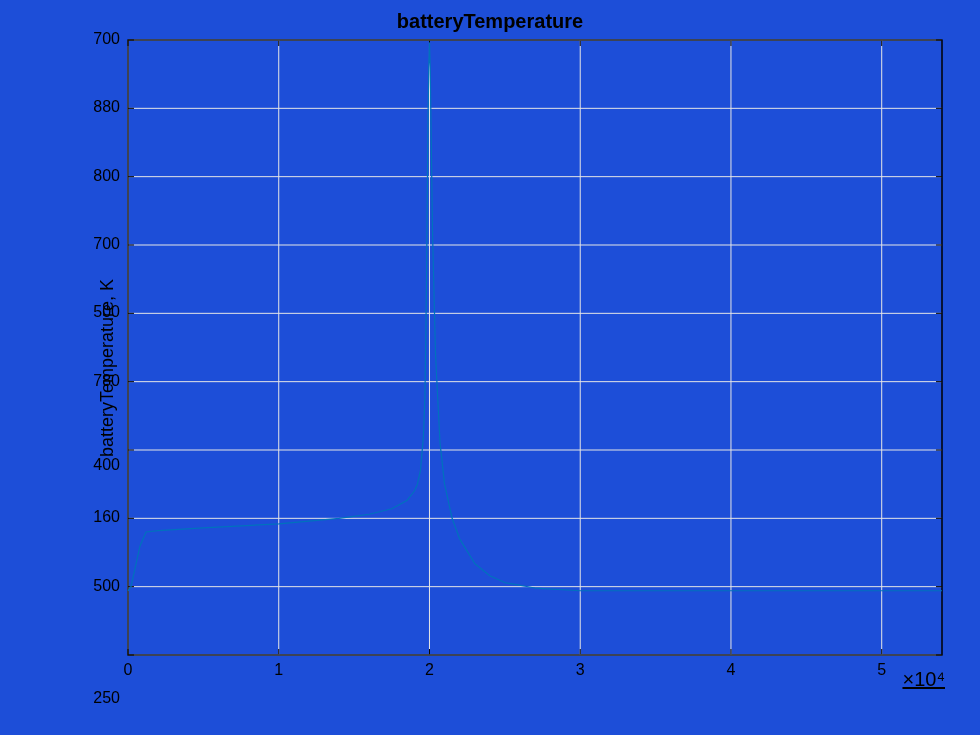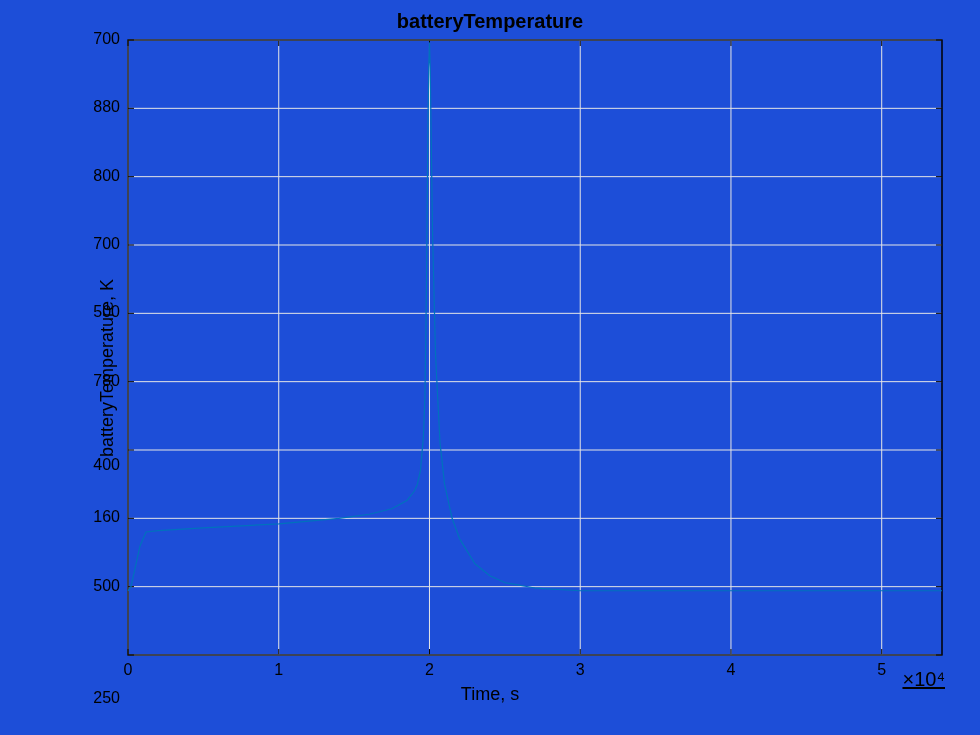--- a/index.html
+++ b/index.html
@@ -70,21 +70,20 @@
     width: 40px;
   }
 </style>
 </head>
 <body>
 
 <div class="figure">
 
   <div class="title">batteryTemperature</div>
   <div class="ylabel">batteryTemperature, K</div>
-  <div class="xlabel">Time, s</div>
   <div class="exponent">×10⁴</div>
 
   <svg class="plot" width="980" height="735">
     <g id="plot-group">
         <rect x="128" y="40" width="814" height="615" fill="none" stroke="#000" stroke-width="1"></rect>
         <line x1="128" y1="40" x2="128" y2="655" stroke="#e6e6e6" stroke-width="1"></line>
         <line x1="128" y1="655" x2="128" y2="649" stroke="#000" stroke-width="1"></line>
         <line x1="128" y1="40" x2="128" y2="46" stroke="#000" stroke-width="1"></line>
         <line x1="278.74074074074076" y1="40" x2="278.74074074074076" y2="655" stroke="#e6e6e6" stroke-width="1"></line>
         <line x1="278.74074074074076" y1="655" x2="278.74074074074076" y2="649" stroke="#000" stroke-width="1"></line>

